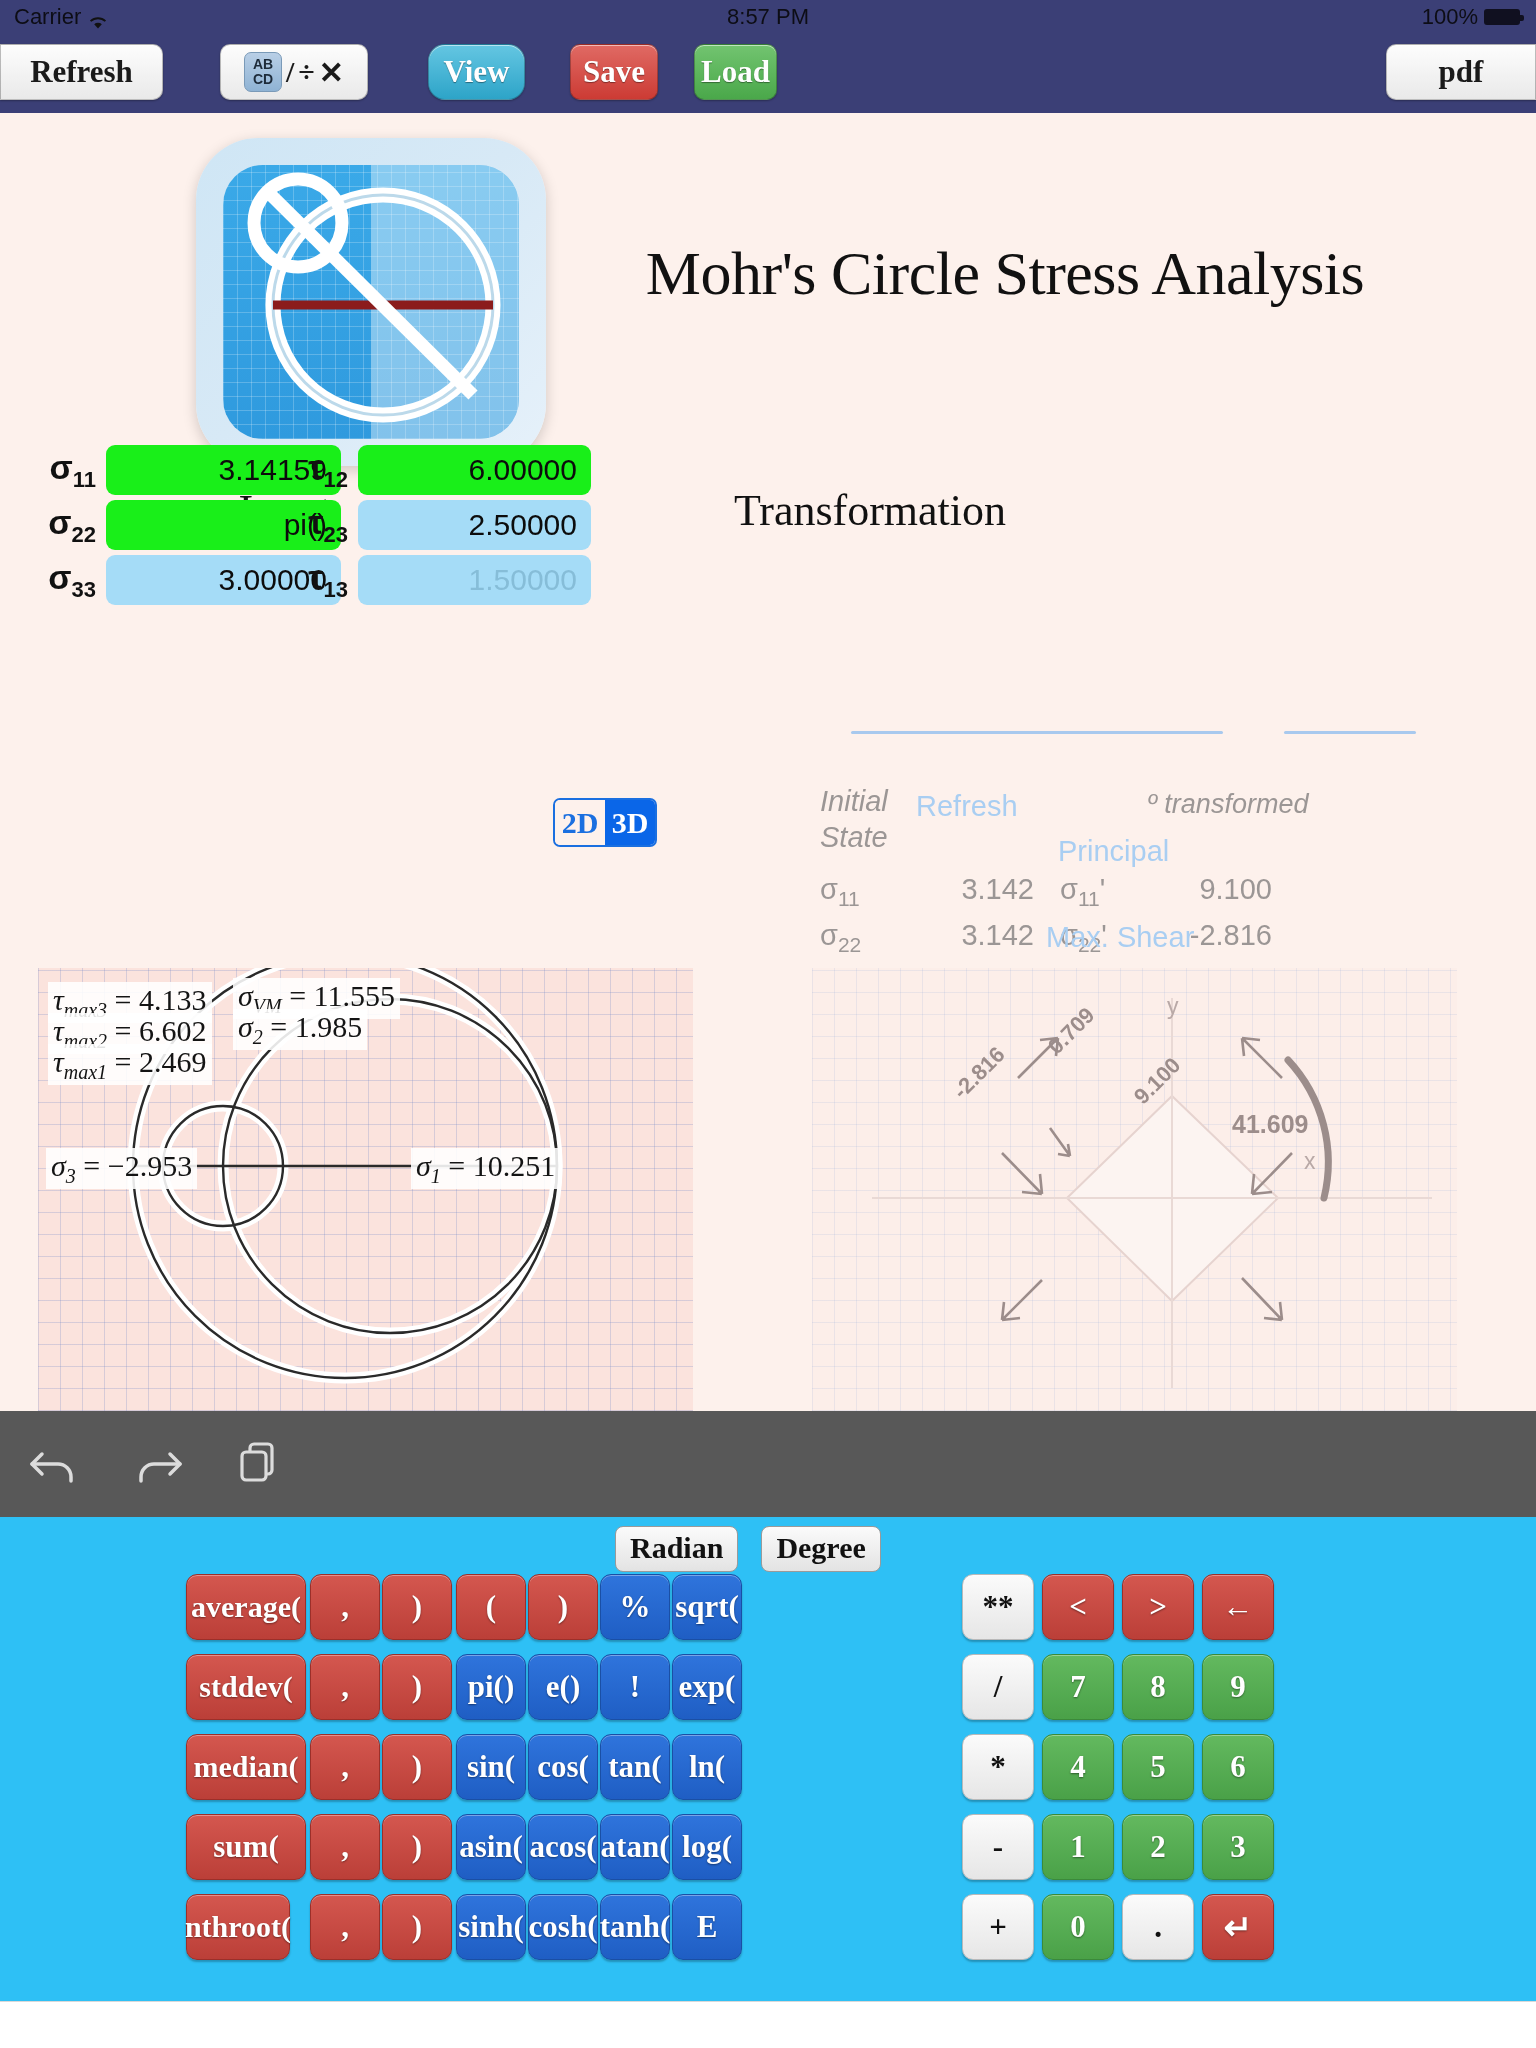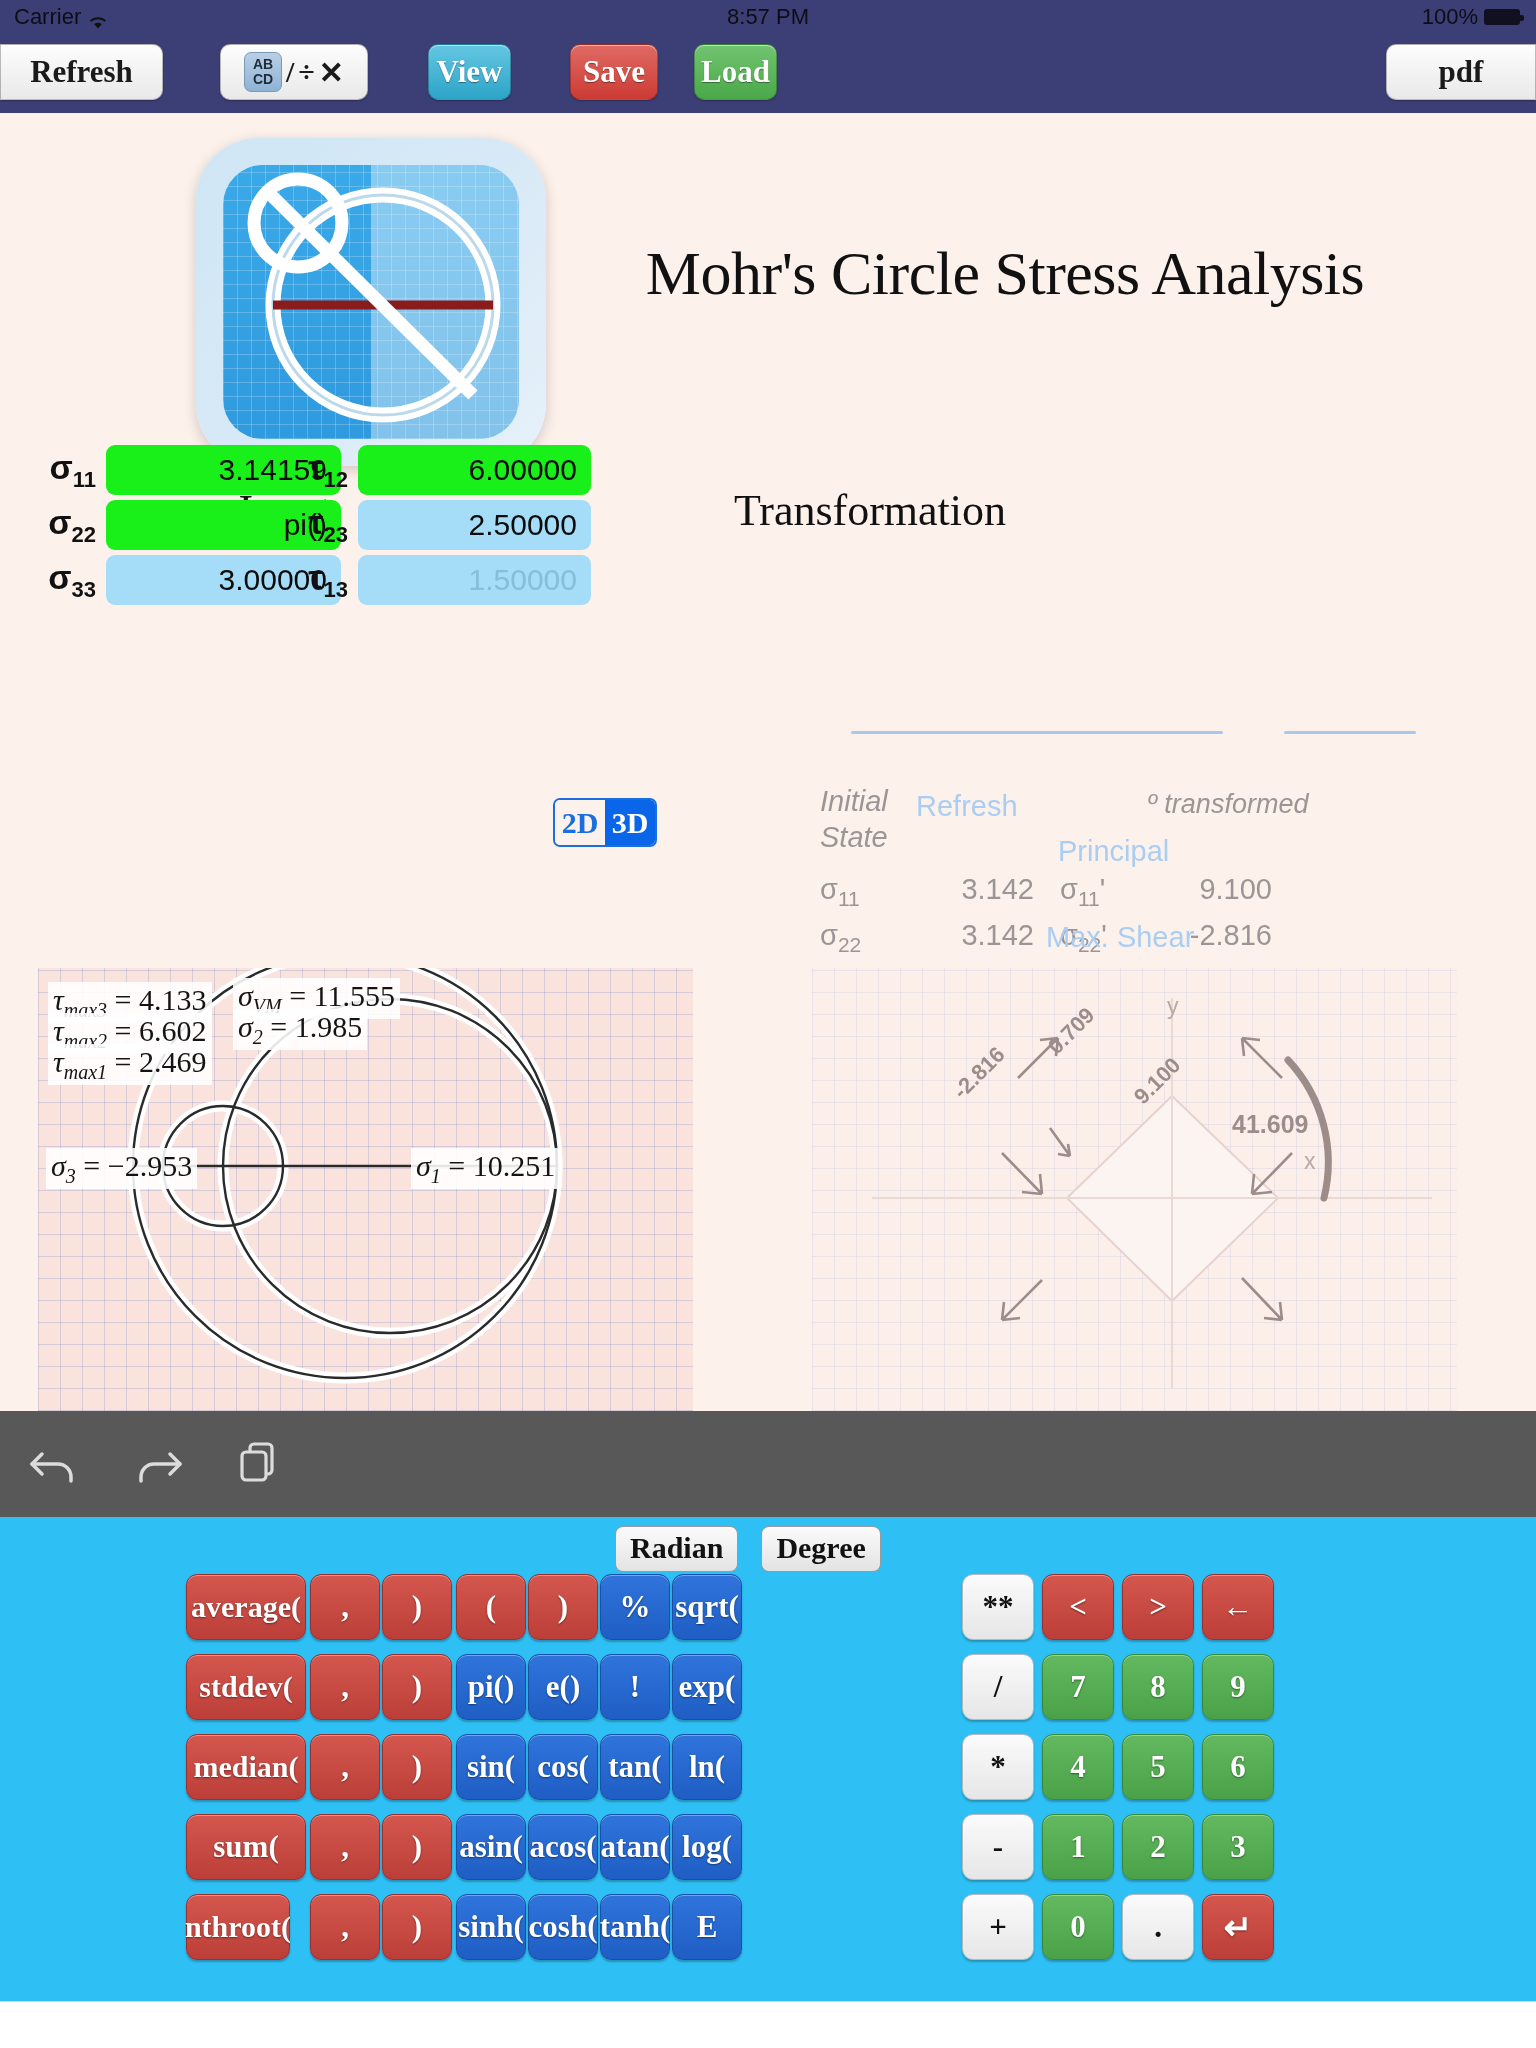--- a/index.html
+++ b/index.html
@@ -45,21 +45,21 @@
     cursor: pointer;
     user-select: none;
   }
   .tbtn-white { background: linear-gradient(#fdfdfd,#e9e9e9); }
   .tbtn-cyan  { background: linear-gradient(#64c6e2,#2da4c8); color:#fff; text-shadow:0 1px 1px rgba(0,0,0,.4); }
   .tbtn-red   { background: linear-gradient(#e06a64,#cc3b34); color:#fff; text-shadow:0 1px 1px rgba(0,0,0,.4); }
   .tbtn-green { background: linear-gradient(#72c470,#4aa84a); color:#fff; text-shadow:0 1px 1px rgba(0,0,0,.4); }
 
   #btn-refresh { left: 0px; width: 163px; border-radius: 0 10px 10px 0; }
   #btn-abcd    { left: 220px; width: 148px; }
-  #btn-view    { left: 428px; width: 83px; }
+  #btn-view    { left: 428px; width: 97px; border-radius: 17px; }
   #btn-save    { left: 570px; width: 88px; }
   #btn-load    { left: 694px; width: 83px; }
   #btn-pdf     { left: 1386px; width: 150px; border-radius: 10px 0 0 10px; }
 
   .abcd-inner { display: flex; align-items: center; gap: 4px; font-size: 30px; }
   .abcd-box {
     width: 38px; height: 40px; border-radius: 7px;
     background: linear-gradient(#b9cfe6,#8fb3d4);
     border: 1px solid #7a9ab8;
     display: flex; flex-direction: column; align-items: center; justify-content: center;

